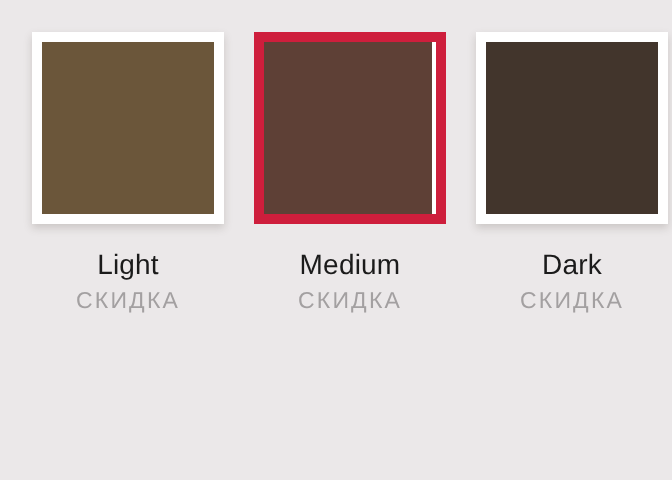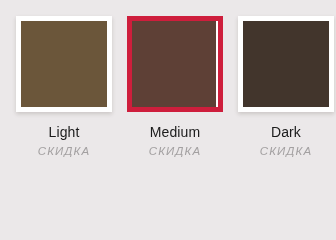--- a/index.html
+++ b/index.html
@@ -83,21 +83,20 @@
     font-weight: normal;
   }
 
   .option-sub {
     margin-top: 5px;
     font-size: 11.5px;
     line-height: 13px;
     color: #A3A0A1;
     text-align: center;
     letter-spacing: 1.1px;
-    font-style: italic;
   }
 </style>
 </head>
 <body style="background: rgb(235, 232, 233);">
 
 <div class="swatch-picker">
 
   <div class="swatch-option">
     <div class="chip-frame">
       <span class="chip-fill" style="background-color: rgb(107, 86, 58);"></span>

